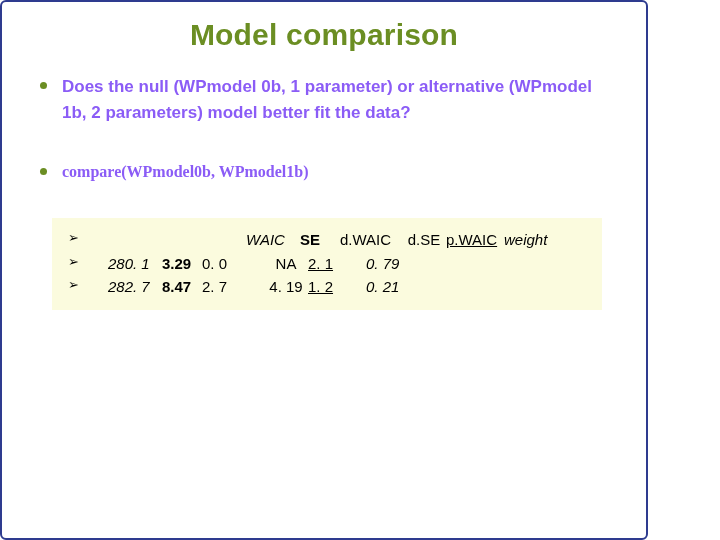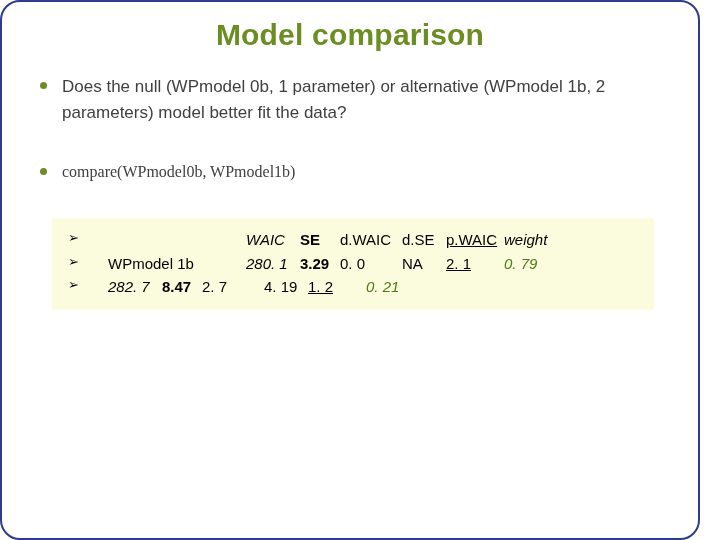--- a/index.html
+++ b/index.html
@@ -6,24 +6,24 @@
     margin: 0;
     padding: 0;
     width: 720px;
     height: 540px;
     background: #ffffff;
     font-family: Arial, "Helvetica Neue", Helvetica, sans-serif;
   }
   .slide-frame {
     box-sizing: border-box;
     position: relative;
-    width: 700px;
+    width: 648px;
     height: 540px;
     border: 2px solid #2e3b8f;
-    border-radius: 20px;
+    border-radius: 6px;
     padding: 12px 28px 20px 28px;
     overflow: hidden;
   }
   .title {
     text-align: center;
     font-size: 30px;
     font-weight: 600;
     color: #6b8e23; 
     margin: 4px 0 22px 0;
     letter-spacing: 0.2px;
@@ -32,21 +32,22 @@
     list-style: none;
     margin: 0 0 0 4px;
     padding: 0;
   }
   ul.bullets > li {
     position: relative;
     padding-left: 28px;
     margin-bottom: 16px;
     font-size: 17px;
     line-height: 1.55;
-    color: #404040;
+    color: #8b5cf6;
+    font-weight: bold;
   }
   ul.bullets > li::before {
     content: "";
     position: absolute;
     left: 6px;
     top: 8px;
     width: 7px;
     height: 7px;
     background: #6b8e23;
     border-radius: 50%;
@@ -75,24 +76,24 @@
     font-size: 13px;
     padding-left: 8px;
   }
   .label-col {
     width: 138px;
     flex: 0 0 138px;
   }
   .waic-col  { width: 54px; flex: 0 0 54px; font-style: italic; }
   .se-col    { width: 40px; flex: 0 0 40px; font-weight: bold; }
   .dwaic-col { width: 62px; flex: 0 0 62px; }
-  .dse-col   { width: 44px; flex: 0 0 44px; }
+  .dse-col   { width: 44px; flex: 0 0 44px; text-align: center; }
   .pwaic-col { width: 58px; flex: 0 0 58px; text-decoration: underline; }
   .weight-col{ width: 60px; flex: 0 0 60px; font-style: italic; }
-  .weight-val { color: #4d7c0f; }
+  .weight-val { color: #000000; }
 </style>
 </head>
 <body>
 
 <div class="slide-frame">
 
   <div class="title">Model comparison</div>
 
   <ul class="bullets">
     <li>Does the null (WPmodel 0b, 1 parameter) or alternative (WPmodel 1b, 2 parameters) model better fit the data?</li>
@@ -107,21 +108,20 @@
       <span class="waic-col">WAIC</span>
       <span class="se-col">SE</span>
       <span class="dwaic-col">d.WAIC</span>
       <span class="dse-col">d.SE</span>
       <span class="pwaic-col">p.WAIC</span>
       <span class="weight-col">weight</span>
     </div>
 
     <div class="result-row">
       <span class="arrow-col">➢</span>
-      <span class="label-col">WPmodel 1b</span>
       <span class="waic-col">280. 1</span>
       <span class="se-col">3.29</span>
       <span class="dwaic-col">0. 0</span>
       <span class="dse-col">NA</span>
       <span class="pwaic-col">2. 1</span>
       <span class="weight-col weight-val">0. 79</span>
     </div>
 
     <div class="result-row">
       <span class="arrow-col">➢</span>

